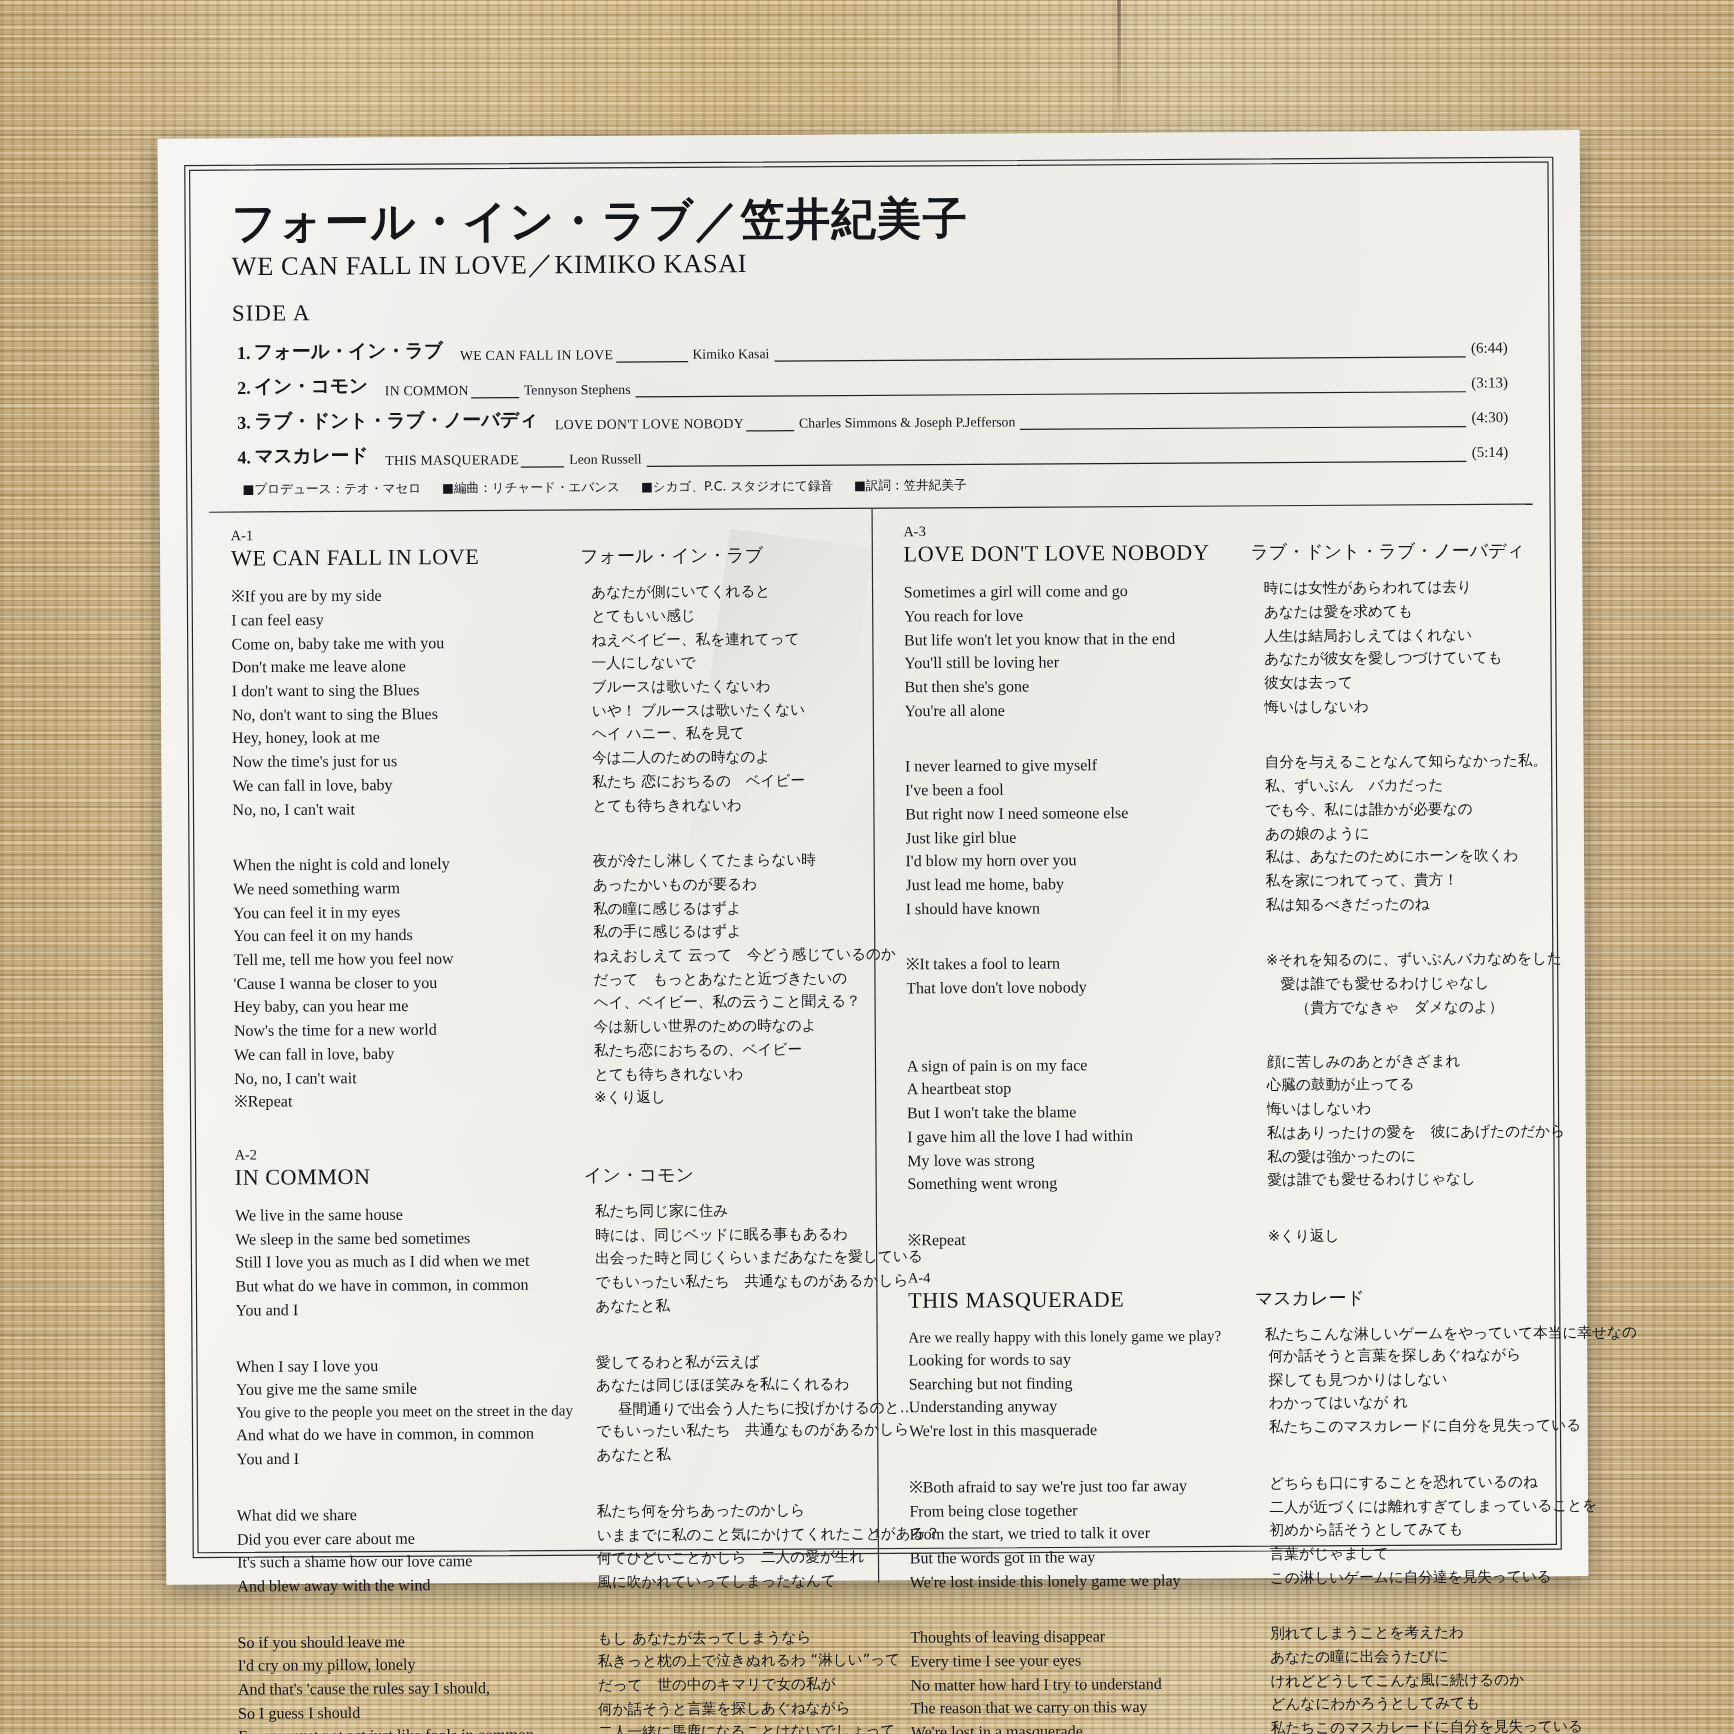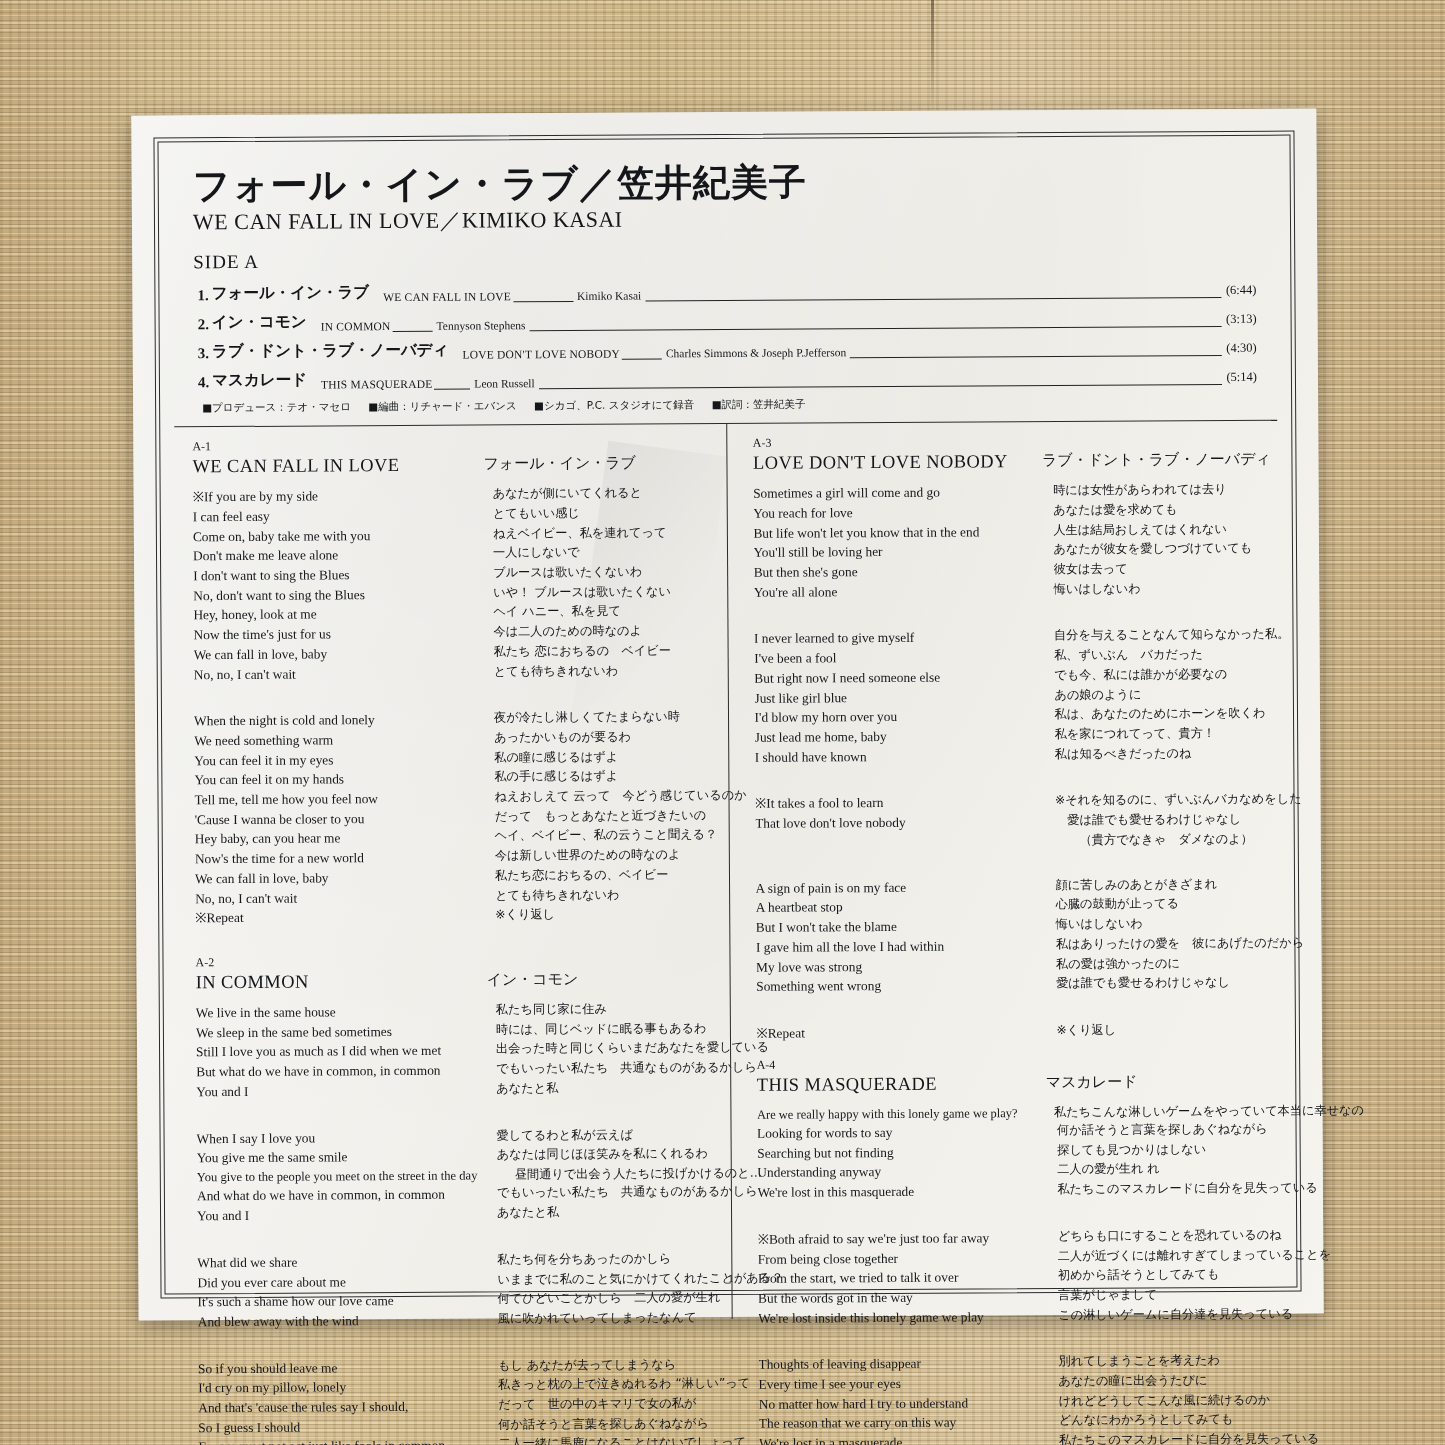--- a/index.html
+++ b/index.html
@@ -543,21 +543,21 @@
               <div class="ln">
                   <span class="en">Looking for words to say</span>
                   <span class="jp">何か話そうと言葉を探しあぐねながら</span>
                 </div>
               <div class="ln">
                   <span class="en">Searching but not finding</span>
                   <span class="jp">探しても見つかりはしない</span>
                 </div>
               <div class="ln">
                   <span class="en">Understanding anyway</span>
-                  <span class="jp">二人の愛が生れ れ</span>
+                  <span class="jp">わかってはいなが れ</span>
                 </div>
               <div class="ln">
                   <span class="en">We're lost in this masquerade</span>
                   <span class="jp">私たちこのマスカレードに自分を見失っている</span>
                 </div>
             </div>
             <div class="gap"></div>
             <div class="lyr">
               <div class="ln">
                   <span class="en">※Both afraid to say we're just too far away</span>

